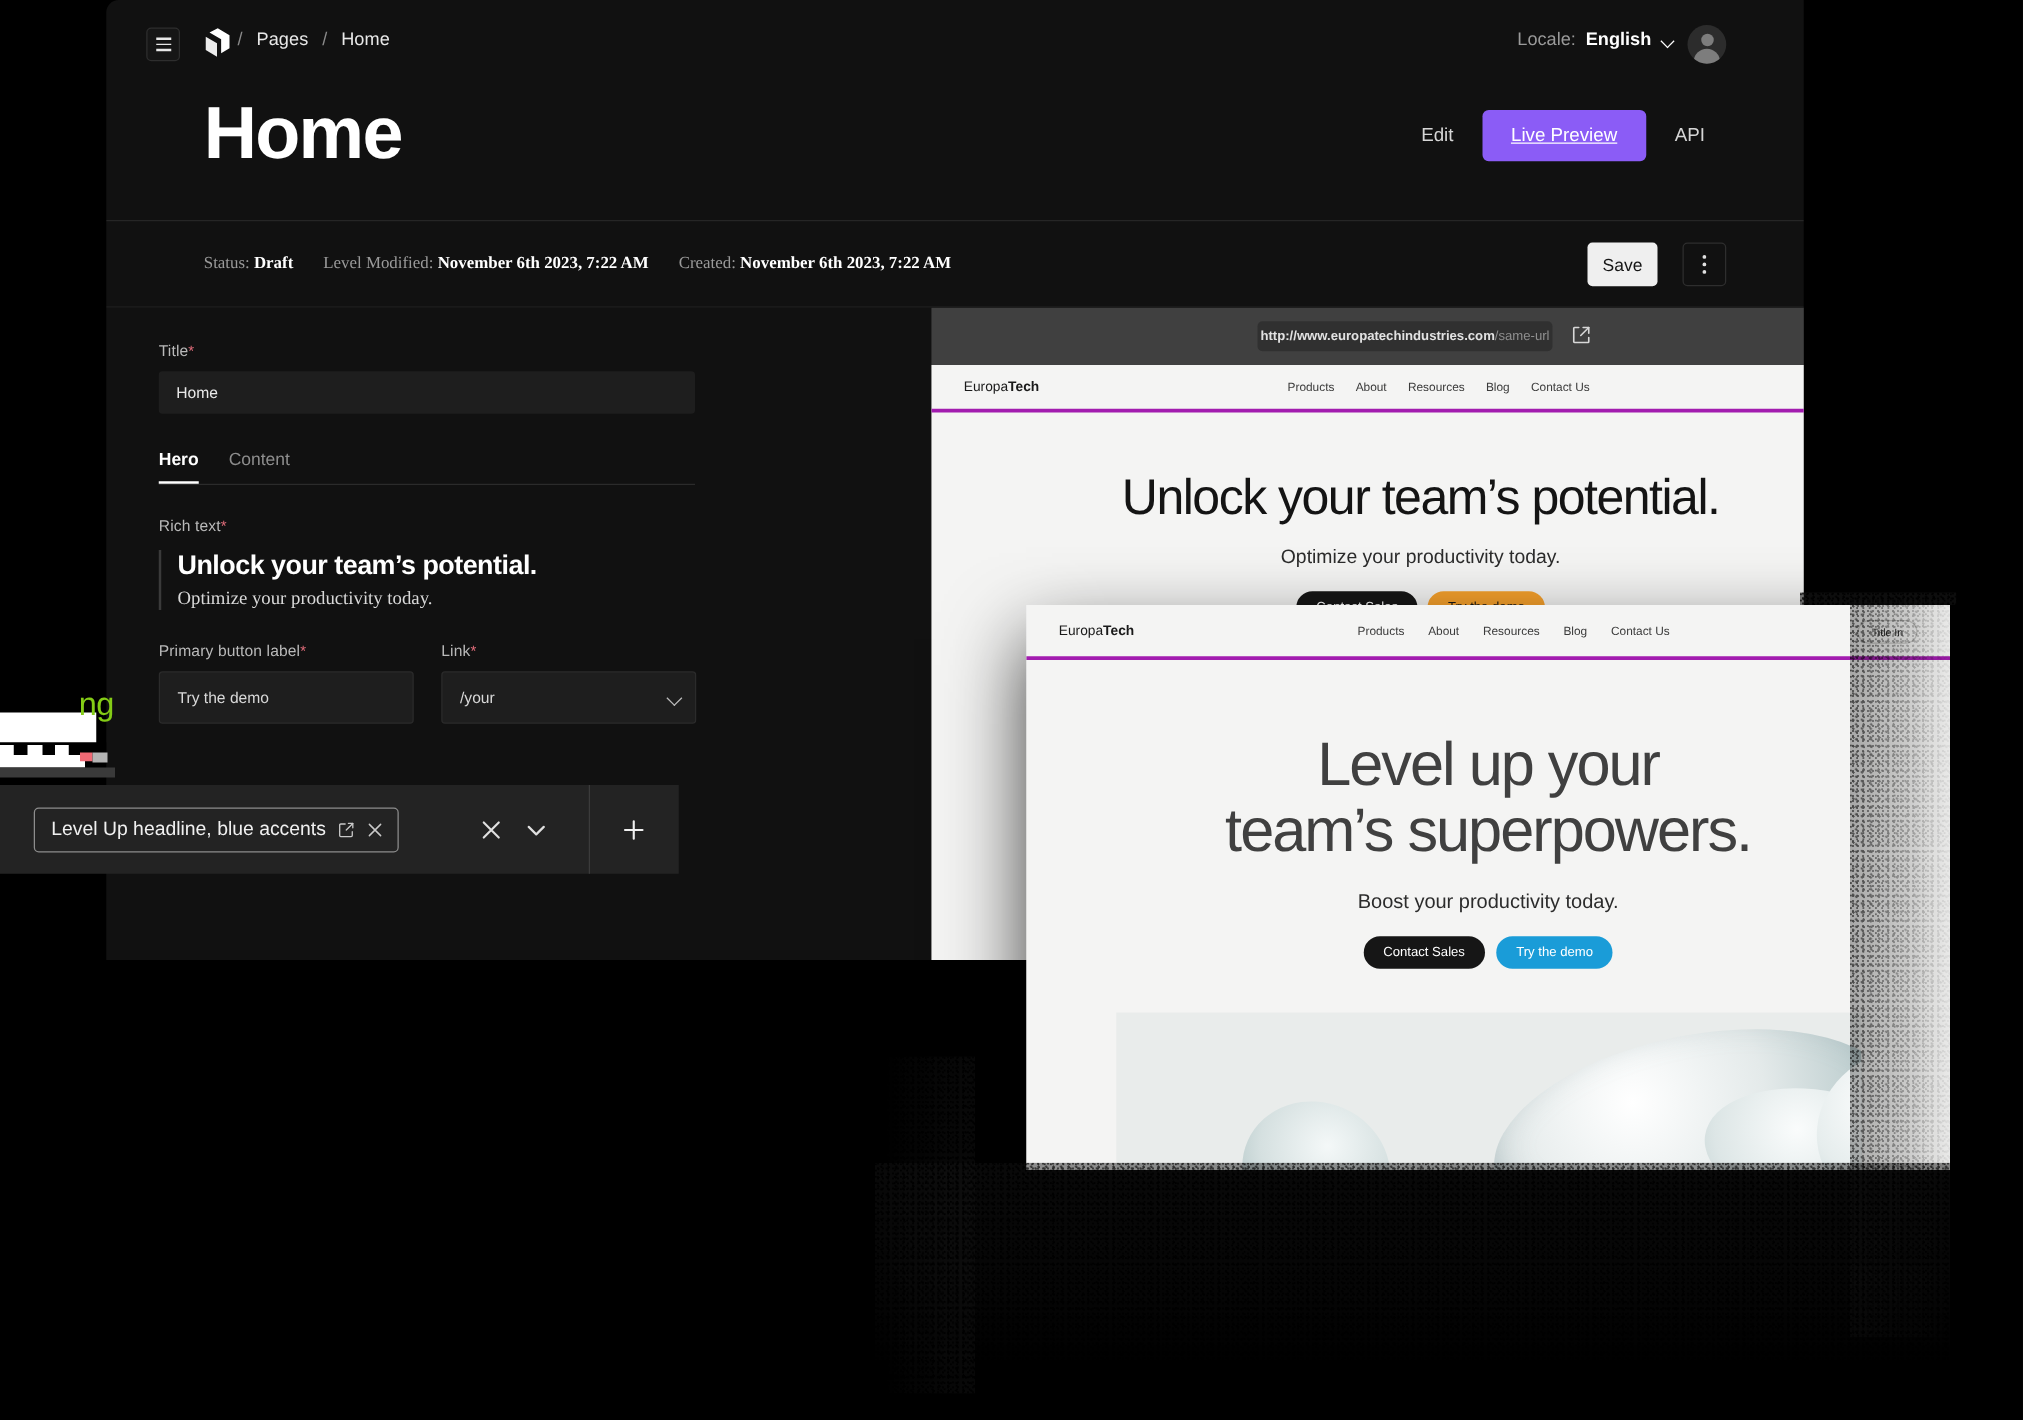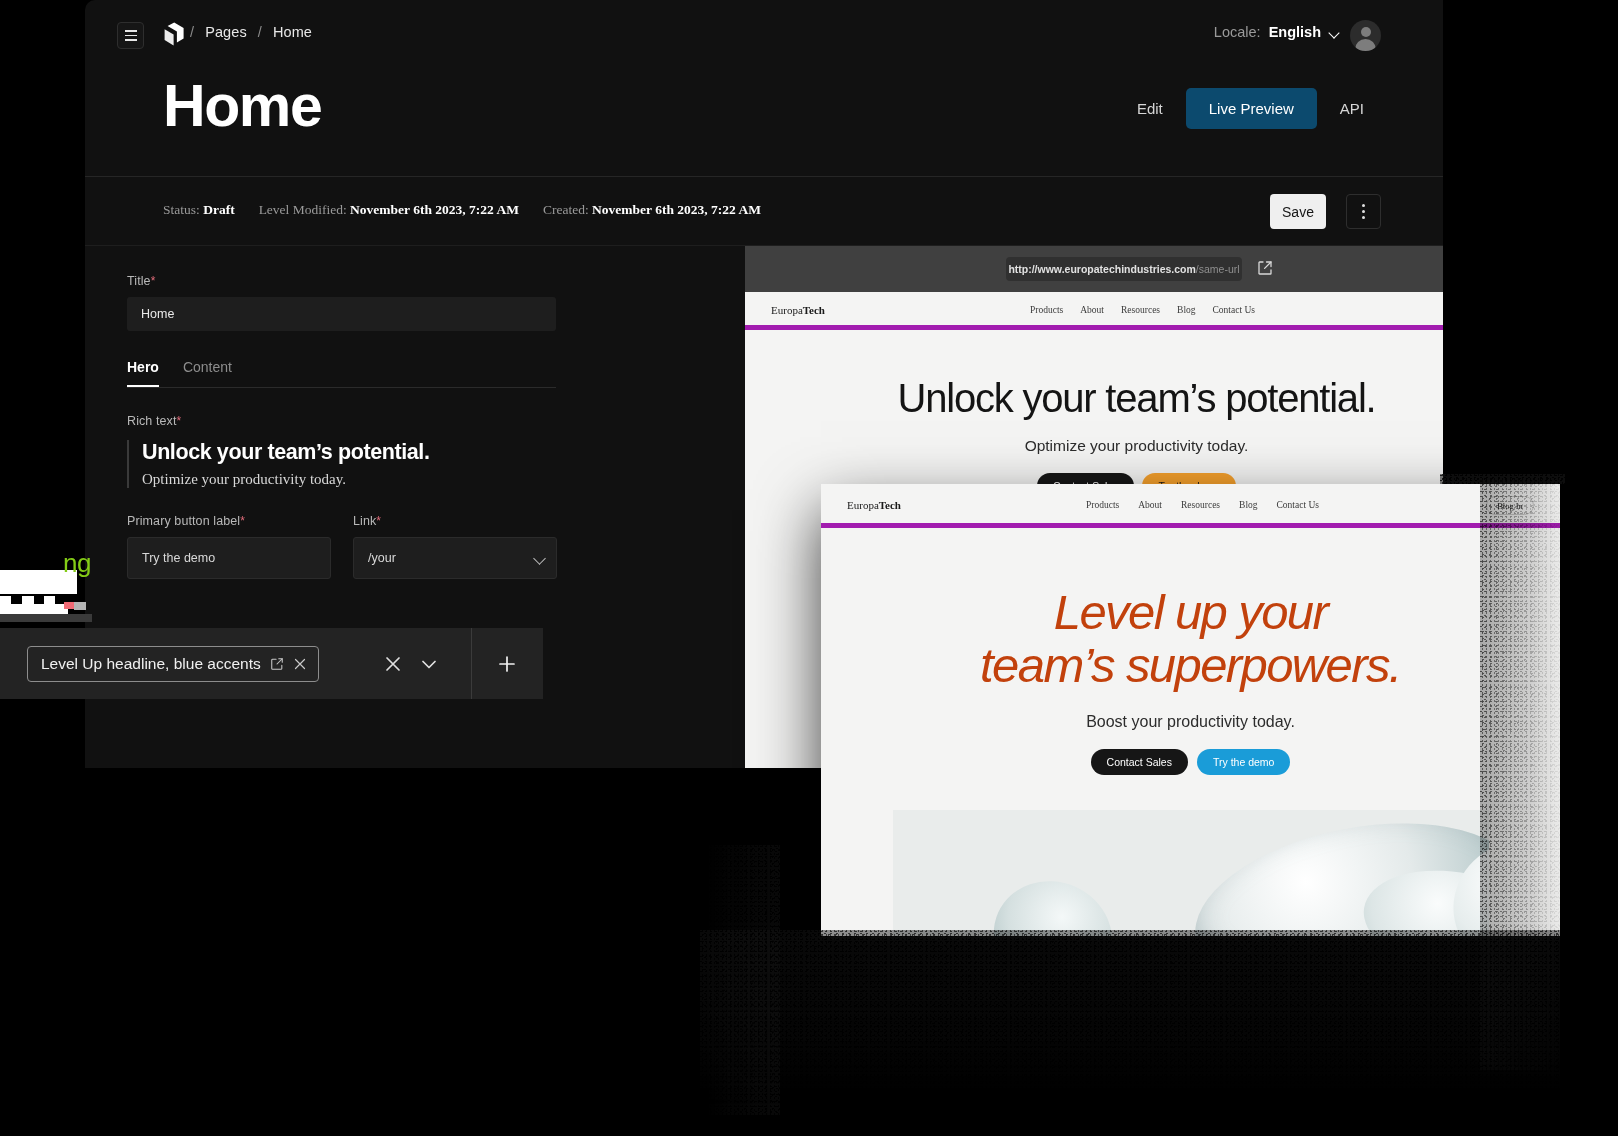--- a/index.html
+++ b/index.html
@@ -54,21 +54,21 @@
   
   .title-row { position: absolute; left: 0; top: 72px; width: 100%; height: 104px; }
   .page-title {
     position: absolute; left: 78px; top: 5px;
     font-size: 59px; font-weight: 700; color: #fff; letter-spacing: -1.4px; line-height: 1;
   }
   .viewtabs { position: absolute; right: 56px; top: 16px; display: flex; align-items: flex-start; gap: 0; }
   .viewtab {
     font-size: 15px; color: #d6d6d6; padding: 12px 23px; border-radius: 5px; white-space: nowrap;
   }
-  .viewtab.active { background: #0c4a6e; color: #fff; }
+  .viewtab.active { background: #8b5cf6; color: #fff; text-decoration: underline; }
 
   
   .statusbar {
     position: absolute; left: 0; top: 176px; width: 100%; height: 70px;
     border-top: 1px solid #262626; border-bottom: 1px solid #1e1e1e;
   }
   .status-items { position: absolute; left: 78px; top: 25px; display: flex; align-items: center; gap: 24px; font-size: 13.5px; }
   .status-items .grp { color: #9a9a9a; font-family: Liberation Serif, serif; }
   .status-items .grp b { color: #ffffff; font-weight: 700; }
   .save-btn {
@@ -127,21 +127,21 @@
   }
   .url-pill b { color: #e2e2e2; font-weight: 700; }
   .ext-link {
     position: absolute; left: 512px; top: 14px; width: 16px; height: 16px;
   }
 
   
   .site1 {
     position: absolute; left: 0; top: 46px; width: 783px; height: 476px; background: #f4f4f3; overflow: hidden;
   }
-  .site-nav { position: relative; height: 38px; border-bottom: 5px solid #a21caf; font-family: Liberation Serif, serif; }
+  .site-nav { position: relative; height: 38px; border-bottom: 3px solid #a21caf; }
   .site-logo { position: absolute; left: 26px; top: 12px; font-size: 11px; color: #1a1a1a; }
   .site-logo b { font-weight: 700; }
   .site-links { position: absolute; left: 285px; top: 13px; display: flex; gap: 17px; font-size: 9.5px; color: #3b3b3b; }
   .signin {
     position: absolute; right: 26px; top: 6px; width: 48px; height: 19px; border: 1px solid #c8c8c6;
     border-radius: 10px; font-size: 8.5px; color: #2a2a2a; display: flex; align-items: center; justify-content: center;
   }
   .hero1 { position: relative; padding-top: 46px; text-align: center; }
   .hero1 h1 { font-size: 40px; font-weight: 400; color: #141414; letter-spacing: -1.2px; }
   .hero1 p { font-size: 15.5px; color: #2c2c2c; margin-top: 16px; font-weight: 400; }
@@ -158,21 +158,21 @@
     transform: rotate(-29deg); transform-origin: left center;
   }
 
   
   .float-win {
     position: absolute; left: 821px; top: 484px; width: 739px; height: 452px;
     background: #f4f4f3; overflow: hidden;
     box-shadow: 0 26px 60px rgba(0,0,0,.75);
   }
   .hero2 { position: relative; padding-top: 58px; text-align: center; }
-  .hero2 h1 { font-size: 49px; font-weight: 400; color: #c2410c; letter-spacing: -1.6px; line-height: 1.09; font-style: italic; }
+  .hero2 h1 { font-size: 49px; font-weight: 400; color: #404040; letter-spacing: -1.6px; line-height: 1.09; }
   .hero2 p { font-size: 16px; color: #2c2c2c; margin-top: 20px; }
   .hero2 .btns { margin-top: 18px; display: flex; gap: 9px; justify-content: center; }
   .pill-blue { color: #fff; font-size: 10.5px; padding: 7px 16px; border-radius: 14px; }
   .img2 {
     position: absolute; left: 72px; top: 326px; width: 596px; height: 126px;
     background: #e9eceb; overflow: hidden;
   }
   .blob {
     position: absolute; border-radius: 50%;
     background: radial-gradient(circle at 36% 28%, #ffffff 0%, #e4eaea 44%, #c3d2d3 72%, #9fb4b6 100%);
@@ -393,21 +393,21 @@
   <div class="float-win">
     <div class="site-nav" style="height:44px;">
       <div class="site-logo" style="top:15px;left:26px;"><span>Europa</span><b>Tech</b></div>
       <div class="site-links" style="left:265px;top:16px;gap:19px;">
         <span>Products</span>
         <span>About</span>
         <span>Resources</span>
         <span>Blog</span>
         <span>Contact Us</span>
       </div>
-      <div class="signin" style="top:12px;">Blog In</div>
+      <div class="signin" style="top:12px;">Title In</div>
     </div>
 
     <div class="hero2">
       <h1>
         <span>Level up your</span><br>
         <span>team’s superpowers.</span>
       </h1>
       <p>Boost your productivity today.</p>
       <div class="btns">
         <span class="pill-dark">Contact Sales</span>

